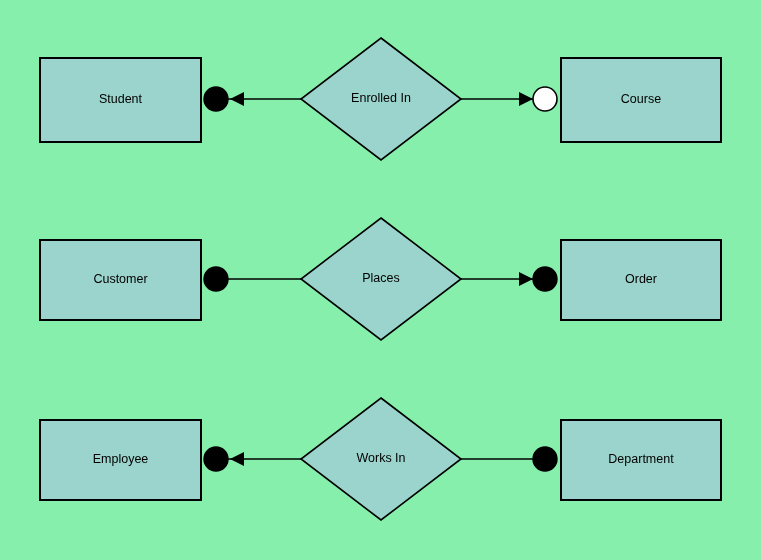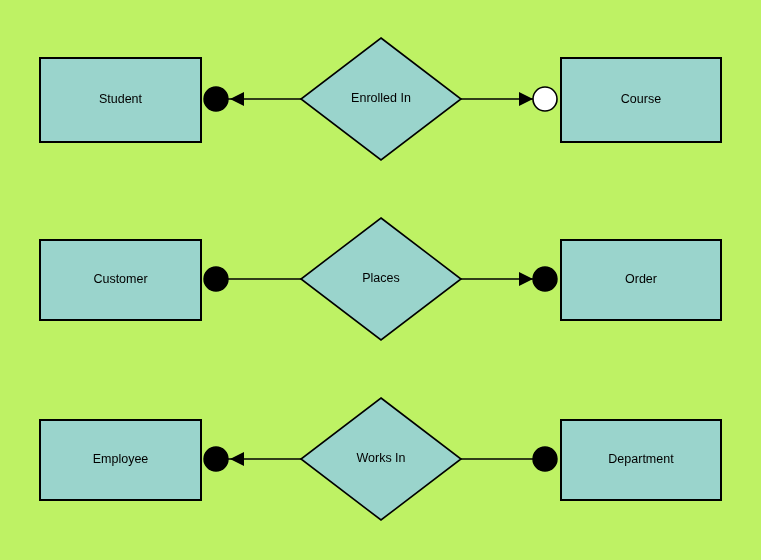--- a/index.html
+++ b/index.html
@@ -7,21 +7,21 @@
     padding: 0;
     background: #ffffff;
   }
   body {
     font-family: "Liberation Sans", "DejaVu Sans", sans-serif;
   }
   #canvas {
     position: relative;
     width: 761px;
     height: 560px;
-    background: #bef264;
+    background: #86efac;
     overflow: hidden;
   }
   #er-svg {
     position: absolute;
     top: 0;
     left: 0;
     width: 761px;
     height: 560px;
     display: block;
   }

